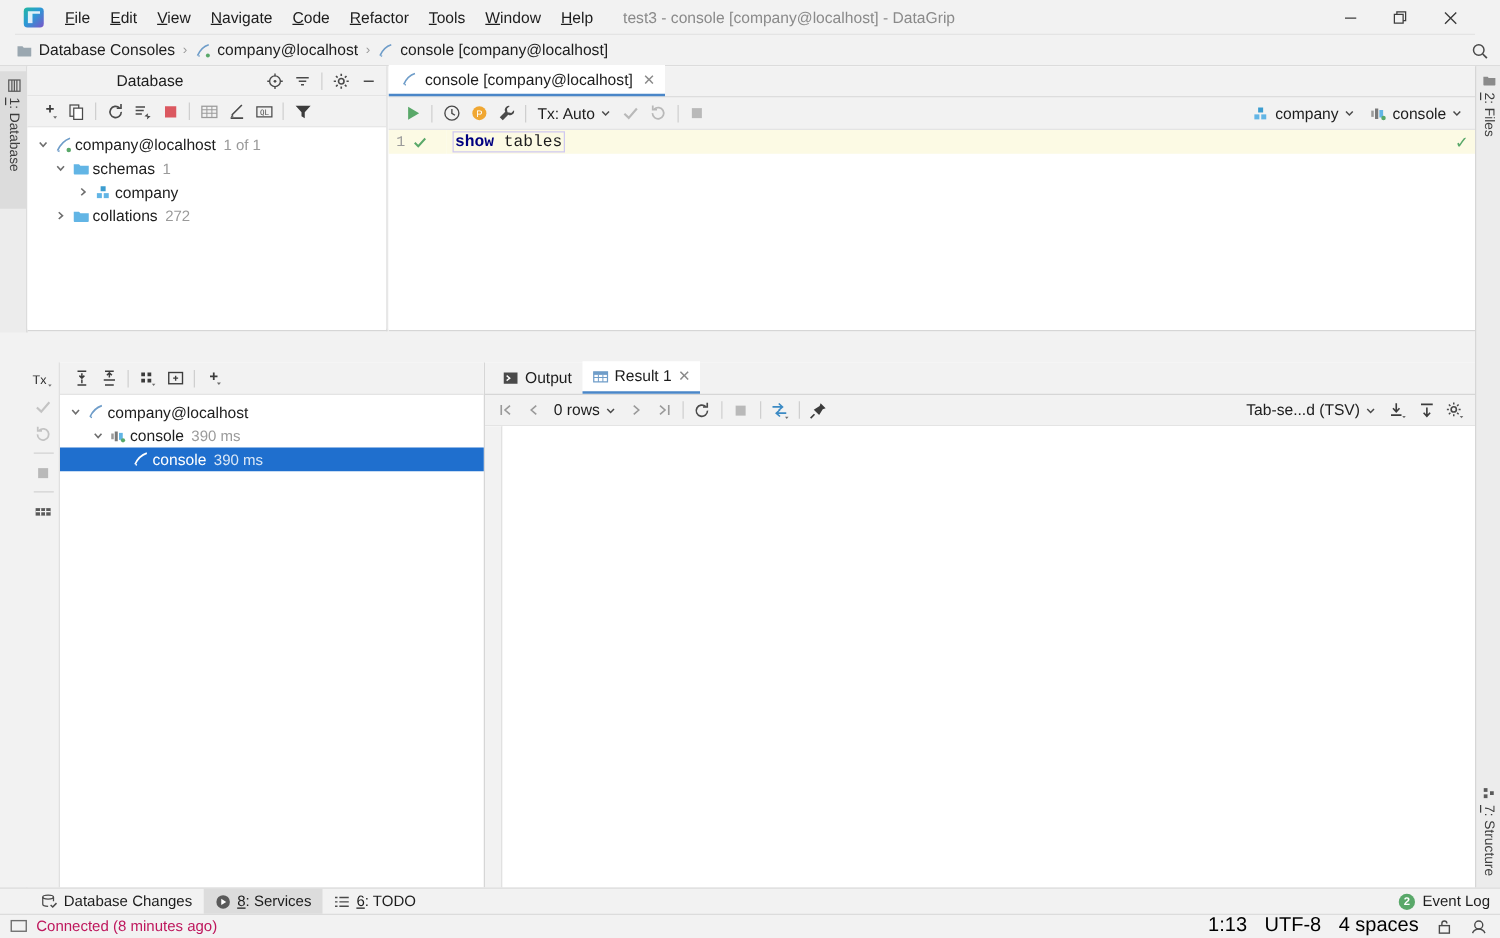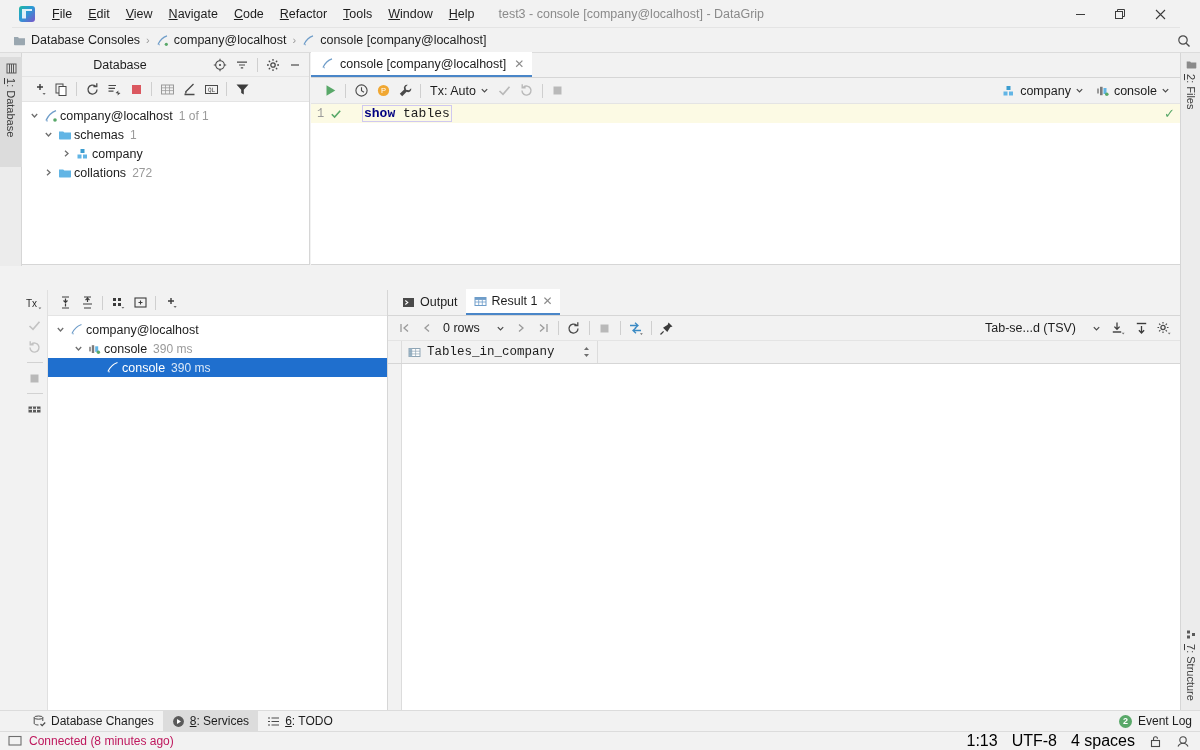--- a/index.html
+++ b/index.html
@@ -183,21 +183,21 @@
     height:26px; display:flex; align-items:center; gap:5px; padding:0 8px;
     font-size:12.5px; color:#1d1d1d;text-align:center;
   }
   .rtab.sel { background:#fff; border-bottom:2px solid #4a86c8; }
   .rtab .x{ color:#8a8a8a; font-size:12px; }
   .res-toolbar {
     height:25px; background:#f2f2f2; display:flex; align-items:center;
     padding-left:6px; border-bottom:1px solid #e4e4e4;
   }
   .pg-btn { width:22px; height:20px; display:flex; align-items:center; justify-content:center; color:#9a9a9a; }
-  .rows-btn { display:flex; align-items:center; gap:16px; font-size:12.5px; color:#1d1d1d; padding:2px 5px;}
+  .rows-btn { display:flex; align-items:center; gap:4px; font-size:12.5px; color:#1d1d1d; padding:2px 5px;}
   .res-right { margin-left:auto; display:flex; align-items:center; padding-right:5px; gap:1px;text-align:right;}
   .grid-head { height:23px; background:#f2f2f2; display:flex; border-bottom:1px solid #d6d6d6; }
   .grid-corner { width:14px; border-right:1px solid #dcdcdc; flex:none; background:#f2f2f2;}
   .grid-col {
     width:196px; display:flex; align-items:center; gap:6px; padding:0 6px;
     font-family:"Liberation Mono", monospace; font-size:12.5px; color:#1d1d1d;
     border-right:1px solid #dcdcdc; background:#f2f2f2;
   }
   .grid-col .sort { margin-left:auto; color:#6e6e6e; font-size:11px; line-height:8px;}
   .grid-rest { flex:1; background:#f2f2f2; }
@@ -836,40 +836,20 @@
             <div class="ibtn">
               <svg width="16" height="15" viewBox="0 0 16 15">
                   <circle cx="7" cy="6.5" r="2.1" fill="none" stroke="#4a4a4a" stroke-width="1.3"></circle>
                   <path d="M7 1 v1.6 M7 10.4 V12 M1.5 6.5 h1.6 M10.9 6.5 H12.5 M3.1 2.6 l1.2 1.2 M9.7 9.2 l1.2 1.2 M10.9 2.6 l-1.2 1.2 M4.3 9.2 l-1.2 1.2" stroke="#4a4a4a" stroke-width="1.2"></path>
                   <path d="M11.8 11.8 l1.4 1.8 l1.4-1.8z" fill="#6e6e6e"></path>
                 </svg>
             </div>
           </div>
         </div>
 
-        <div class="grid-head">
-          <div class="grid-corner"></div>
-          <div class="grid-col">
-            <span>
-              <svg width="13" height="13" viewBox="0 0 13 13">
-                  <rect x="1" y="2.5" width="11" height="8" fill="#fff" stroke="#8fa5b5" stroke-width="1"></rect>
-                  <rect x="1" y="2.5" width="3.2" height="8" fill="#9ab4c6"></rect>
-                  <path d="M1 5.2 H12 M1 7.9 H12 M7.6 2.5 V10.5" stroke="#8fa5b5" stroke-width=".7"></path>
-                </svg>
-            </span>
-            <span>Tables_in_company</span>
-            <span class="sort">
-              <svg width="9" height="12" viewBox="0 0 9 12">
-                  <path d="M4.5 1 L7 4 H2z" fill="#6e6e6e"></path>
-                  <path d="M4.5 11 L7 8 H2z" fill="#6e6e6e"></path>
-                </svg>
-            </span>
-          </div>
-          <div class="grid-rest"></div>
-        </div>
 
         <div class="grid-body">
           <div class="grid-rownum-col"></div>
           <div style="flex:1;background:#fff"></div>
         </div>
       </div>
     </div>
   </div>
 
   <div class="tw-bar">

